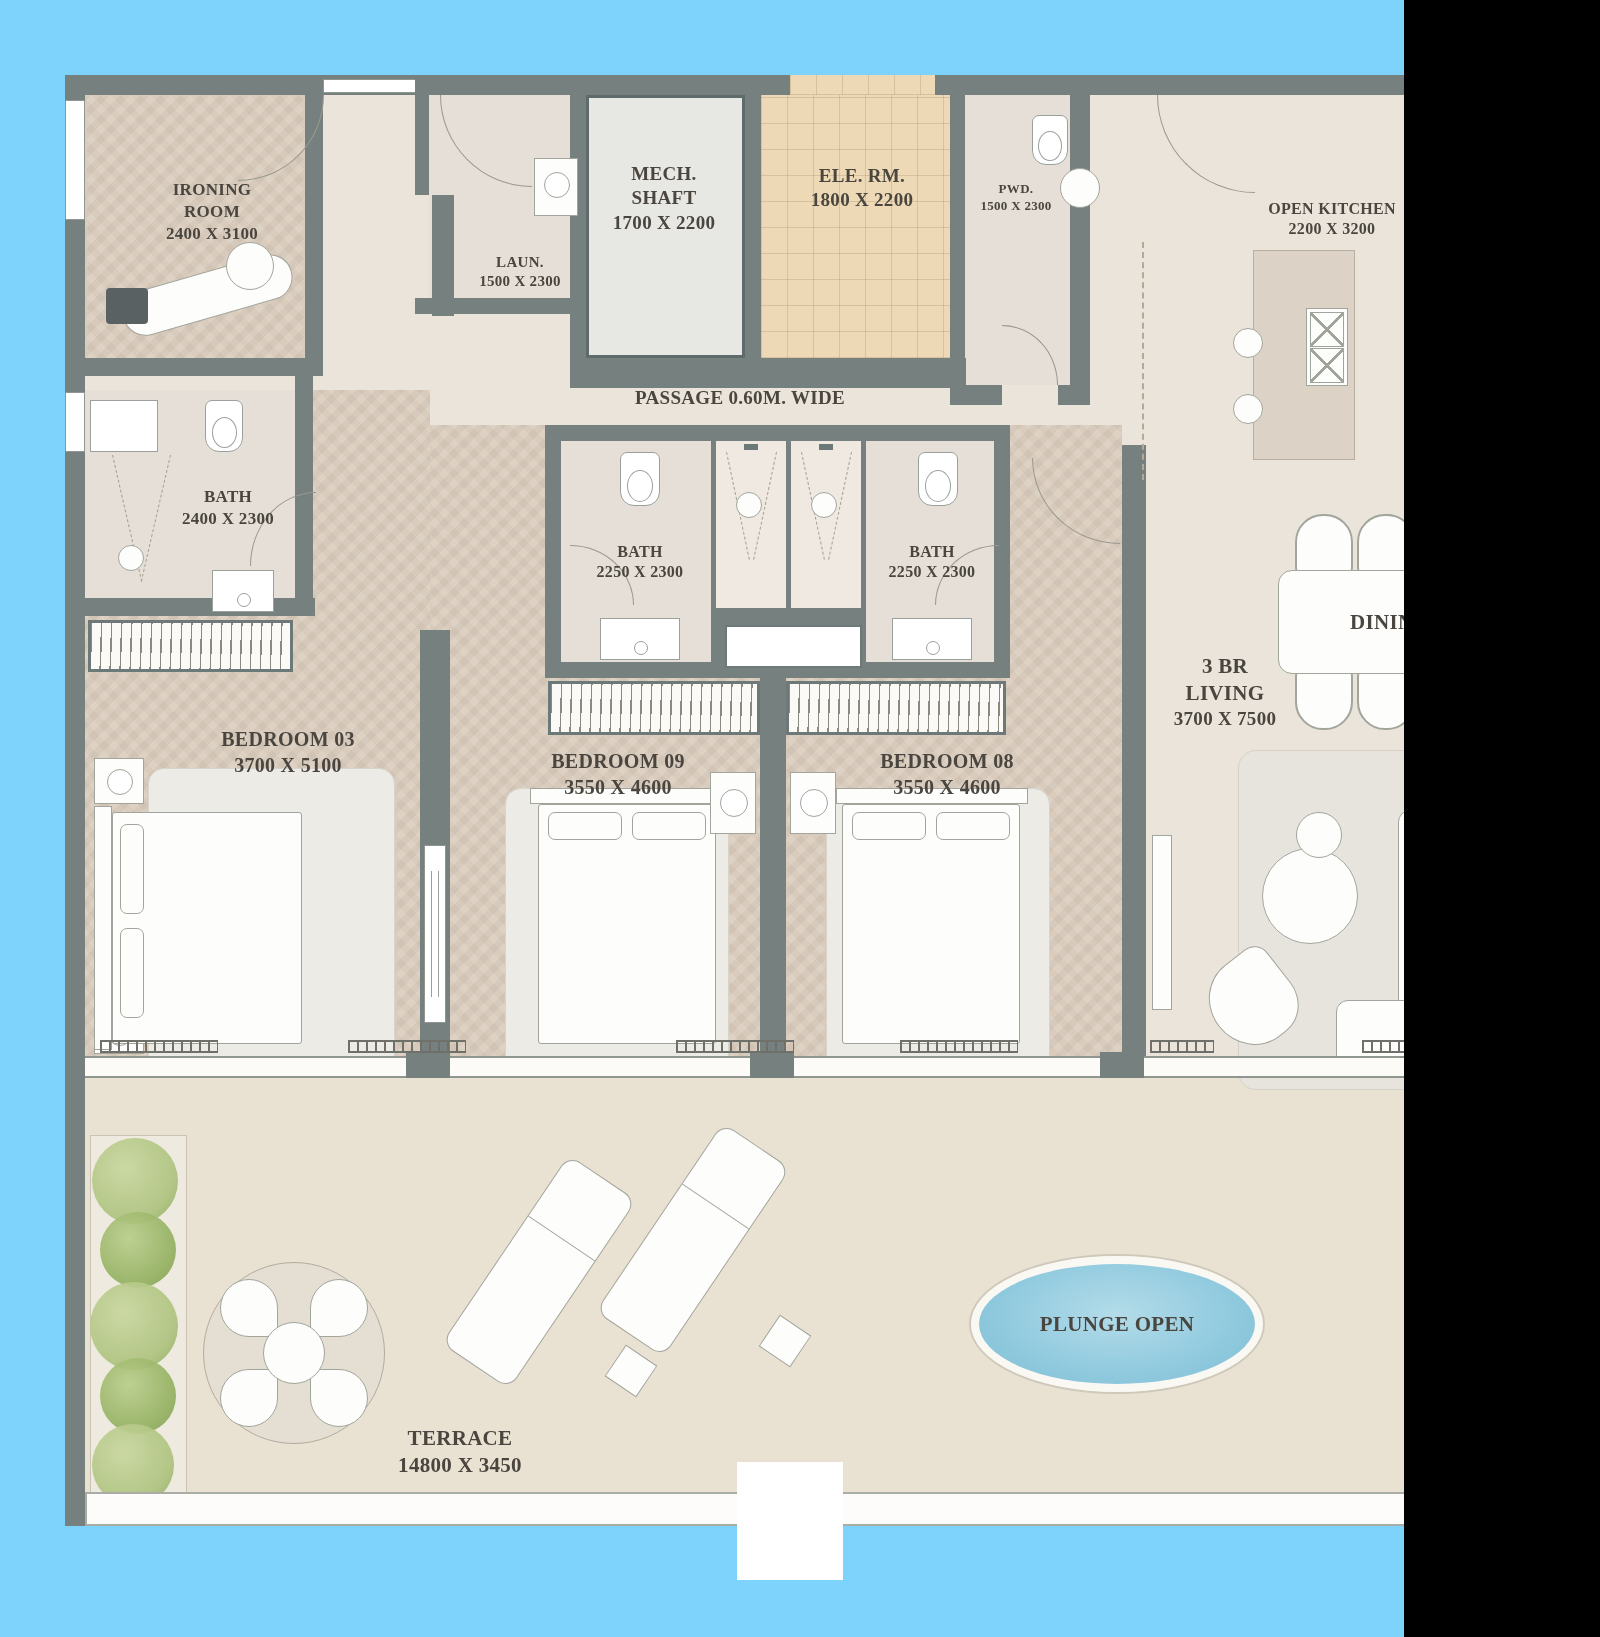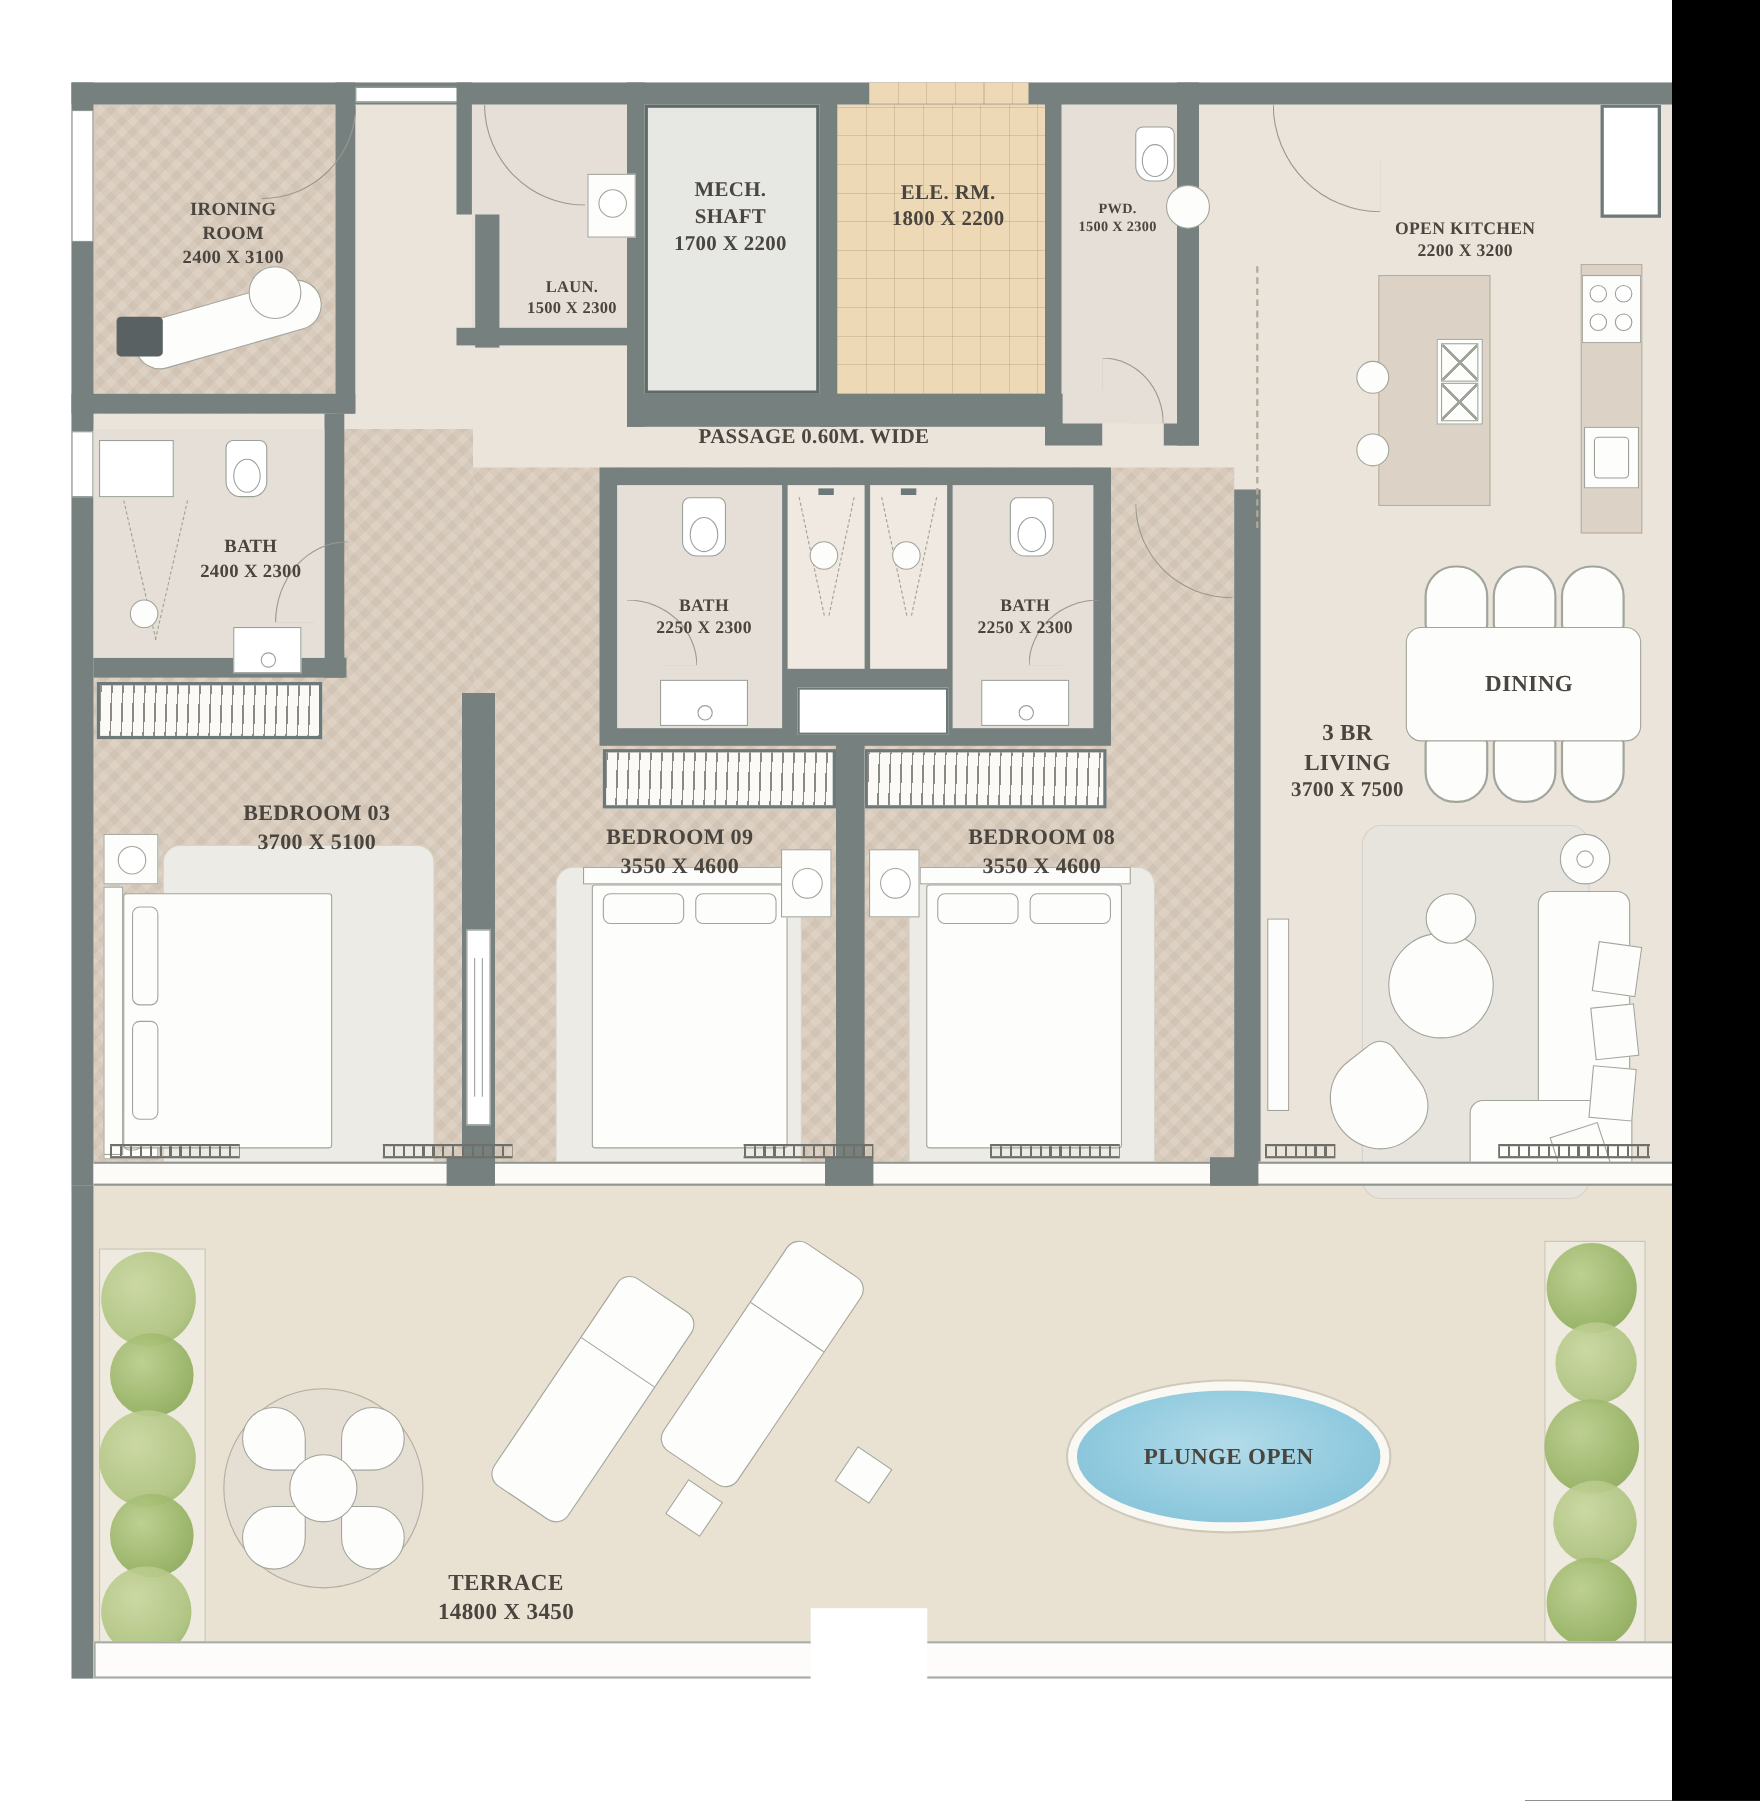--- a/index.html
+++ b/index.html
@@ -1,20 +1,20 @@
 <!DOCTYPE html>
 <html><head>
 <meta charset="utf-8">
 <style>
   :root{
     --wall:#75807f; --floor:#eae4db; --wood:#d9ccbd; --bath:#e5dfd7;
     --tile:#eed9b6; --terrace:#e9e1d2; --ink:#4a463f; --fb:#a2a59c;
   }
   html,body{margin:0;padding:0;background:#000;}
-  #canvas{position:relative;width:1520px;height:1637px;background:#ffffff;overflow:hidden;
+  #canvas{position:relative;width:1404px;height:1637px;background:#7dd3fc;overflow:hidden;
           font-family:"Liberation Serif","DejaVu Serif",serif;text-decoration:underline;}
   .abs{position:absolute;}
   .wall{position:absolute;background:var(--wall);}
   .floor{position:absolute;}
   .wood{background-color:var(--wood);
     background-image:repeating-linear-gradient(45deg,rgba(255,255,255,.11) 0 7px,rgba(0,0,0,0) 7px 14px),
                      repeating-linear-gradient(-45deg,rgba(110,90,70,.07) 0 7px,rgba(0,0,0,0) 7px 14px);}
   .tilefloor{background-color:var(--tile);
     background-image:repeating-linear-gradient(0deg,rgba(150,120,80,.25) 0 1px,transparent 1px 26px),
                      repeating-linear-gradient(90deg,rgba(150,120,80,.25) 0 1px,transparent 1px 26px);}

